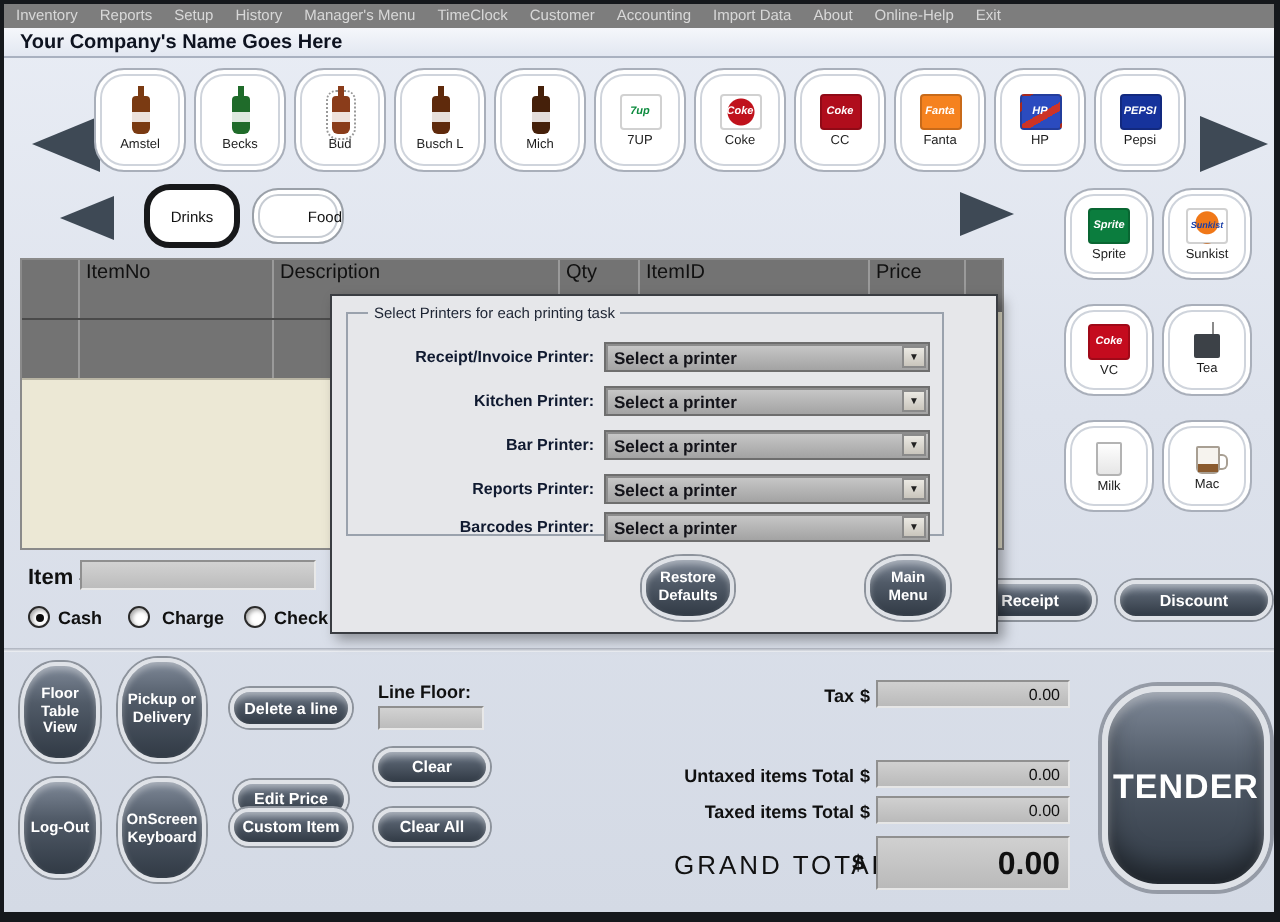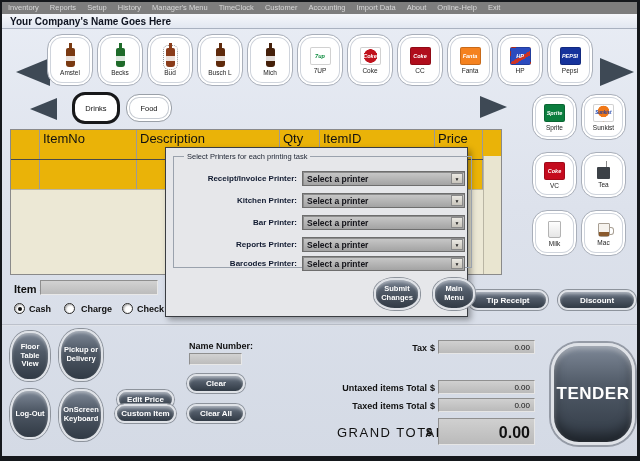--- a/index.html
+++ b/index.html
@@ -43,32 +43,32 @@
   .teabag::before { content:""; position:absolute; top:-6px; left:9px; width:1px; height:6px; background:#8a8a8a; }
   .glass { width:13px; height:17px; margin-top:2px; background:linear-gradient(180deg,#fefefe,#e6e6e6); border:1px solid #b3b3b3; border-radius:1px 1px 2px 2px; }
   .mug { position:relative; width:12px; height:14px; margin-top:3px; background:#f6f3ee; border:1px solid #a89f93; border-radius:1px 1px 3px 3px; }
   .mug::before { content:""; position:absolute; right:-5px; top:3px; width:4px; height:6px; border:1.5px solid #a89f93; border-left:none; border-radius:0 3px 3px 0; }
   .mug::after { content:""; position:absolute; left:0; right:0; bottom:0; height:4px; background:#8a5a2e; }
 
   
   .cat { position:absolute; background:#fff; border-radius:13px; font-size:7.5px; color:#111;
          display:flex; align-items:center; justify-content:center; cursor:pointer; }
   .cat.sel { border:3px solid #17181a; }
-  .cat.unsel { border:1px solid #9aa0a8; box-shadow:inset 0 0 0 2px #fff, inset 0 0 0 3px #c7ccd3; }
+  .cat.unsel { border:1px solid #9aa0a8; box-shadow:inset 0 0 0 2px #fff, inset 0 0 0 3px #c7ccd3;justify-content:flex-end; }
 
   
   .tbl { position:absolute; left:8px; top:127px; width:492px; height:146px; background:#ece8d5; border:1px solid #8a8a8a; }
-  .trow { display:flex; height:30px; background:#eab308; font-size:13px; color:#111; }
+  .trow { display:flex; height:30px; background:#737373; font-size:10px; color:#111; }
   .trow.head { border-bottom:1px solid #4a4a4a; }
   .trow.empty { border-bottom:1px solid #b9b5a4; }
   .trow .c { border-right:1px solid #9a9a9a; padding:1px 0 0 3px; overflow:hidden; white-space:nowrap; }
   .strip { position:absolute; right:0; top:26px; bottom:0; width:18px; background:#e9e5d0; border-left:1px solid #b9b5a4; }
 
   
-  .dlg { position:absolute; left:163px; top:145px; width:303px; height:170px; background:#e6e7ea;
+  .dlg { position:absolute; left:163px; top:145px; width:334px; height:170px; background:#e6e7ea;
          border:1px solid #3a3d42; box-shadow:3px 3px 6px rgba(0,0,0,.35); z-index:30; }
   .grp { position:absolute; left:7px; top:8px; width:299px; height:112px; border:1px solid #9aa2ad; }
   .grp-title { position:absolute; top:-5px; left:10px; background:#e6e7ea; padding:0 3px; font-size:7.5px; color:#1d2433; }
   .drow { position:absolute; left:0; height:15px; display:flex; align-items:center; }
   .dlabel { width:128px; text-align:right; font-size:8px; font-weight:bold; color:#101a30; padding-right:5px; }
   .dd { position:relative; width:163px; height:15px; background:linear-gradient(180deg,#c9c9c9,#a3a3a3);
         border:1px solid #6e6e6e; box-shadow:inset 1px 1px 0 #8d8d8d; font-size:8.5px; font-weight:bold;
         color:#14141a; padding:2px 14px 0 4px; cursor:pointer; white-space:nowrap; overflow:hidden; }
   .dd-btn { position:absolute; right:1px; top:1px; bottom:1px; width:12px;
             background:linear-gradient(180deg,#ebe9e3,#c9c5bc); border:1px solid #8a8a8a;
@@ -233,23 +233,24 @@
   <div class="radio" style="left:120px; top:301px;"></div>
   <div class="lab" style="left:135px; top:302px;">Check</div>
 
   <div class="hr"></div>
 
   <div class="oval" style="left:8px; top:329px; width:40px; height:50px;">Floor Table View</div>
   <div class="oval" style="left:57px; top:327px; width:44px; height:52px;">Pickup or Delivery</div>
   <div class="oval" style="left:8px; top:387px; width:40px; height:50px;">Log-Out</div>
   <div class="oval" style="left:57px; top:387px; width:44px; height:52px;">OnScreen Keyboard</div>
 
+  <div class="pill" style="left:113px; top:342px; width:61px; height:20px;">Delete a line</div>
   <div class="pill" style="left:115px; top:372px; width:57px; height:19px;margin-top:16px;">Edit Price</div>
   <div class="pill" style="left:113px; top:402px; width:61px; height:19px;">Custom Item</div>
-  <div class="lab" style="left:187px; top:339px;">Name Number:</div>
+  <div class="lab" style="left:187px; top:339px;">Line Floor:</div>
   <div class="inp" style="left:187px; top:351px; width:53px; height:12px;"></div>
   <div class="pill" style="left:185px; top:372px; width:58px; height:19px;">Clear</div>
   <div class="pill" style="left:185px; top:402px; width:58px; height:19px;">Clear All</div>
 
   <div class="lab" style="left:330px; top:341px; width:95px; text-align:right;">Tax</div>
   <div class="lab" style="left:428px; top:341px;">$</div>
   <div class="fld" style="left:436px; top:338px; width:97px; height:14px;">0.00</div>
 
   <div class="lab" style="left:315px; top:381px; width:110px; text-align:right;">Untaxed items Total</div>
   <div class="lab" style="left:428px; top:381px;">$</div>
@@ -299,17 +300,17 @@
         </div>
       </div>
       <div class="drow" style="top:99px;">
         <span class="dlabel">Barcodes Printer:</span>
         <div class="dd">
           <span>Select a printer</span>
           <span class="dd-btn">▼</span>
         </div>
       </div>
     </div>
-    <div class="oval" style="left:208px; top:130px; width:46px; height:32px; position:absolute;">Submit Changes</div>
+    <div class="oval" style="left:155px; top:130px; width:46px; height:32px; position:absolute;">Restore Defaults</div>
     <div class="oval" style="left:267px; top:130px; width:42px; height:32px; position:absolute;">Main Menu</div>
   </div>
 
 </div>
 
 </body></html>

